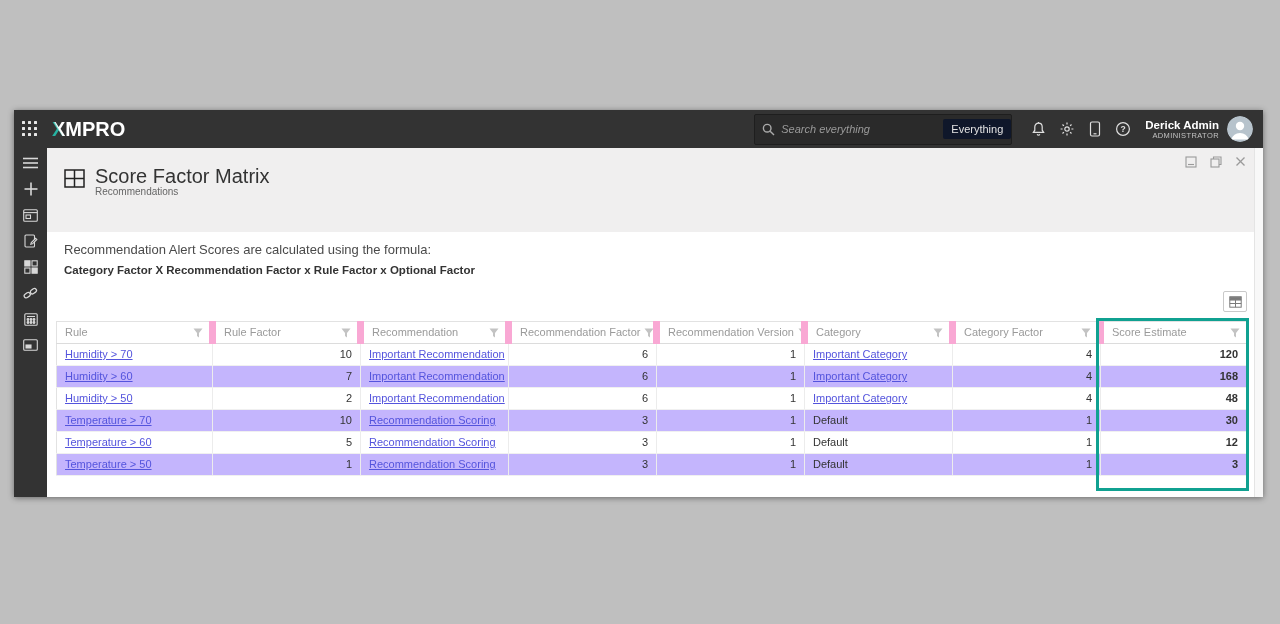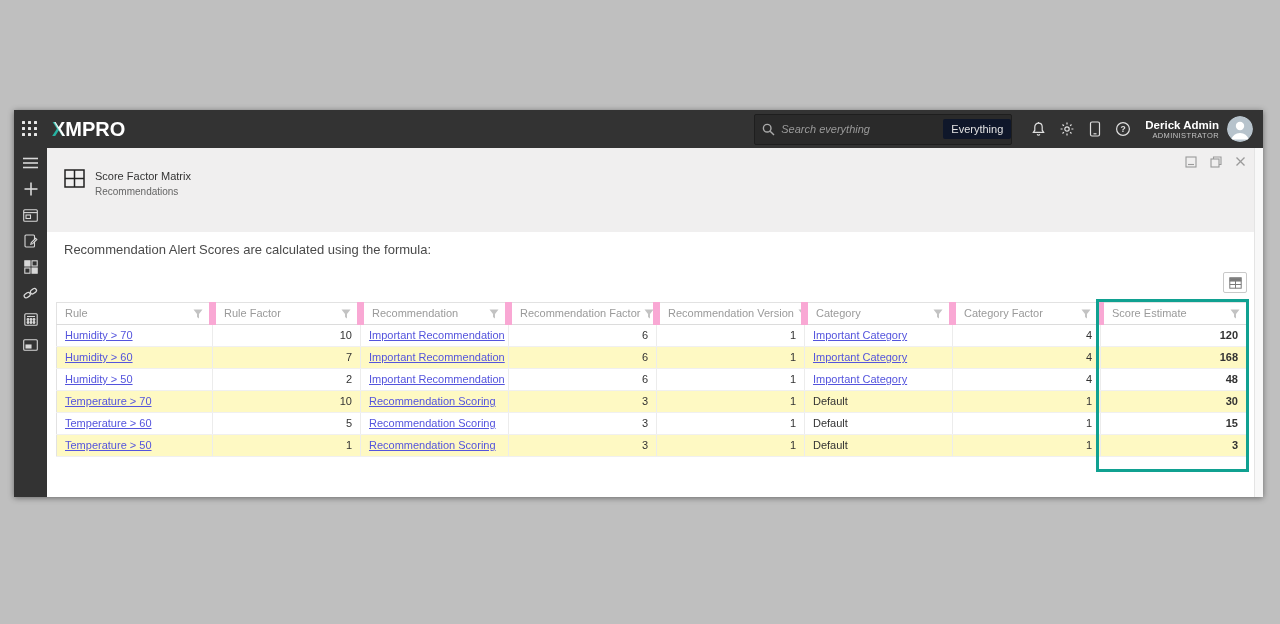--- a/index.html
+++ b/index.html
@@ -65,21 +65,21 @@
   .scroll-track {
     position:absolute; top:0; right:0; width:9px; height:100%;
     background:#f8f8f8; border-left:1px solid #e4e4e4; z-index:5;
   }
   .content-header { height:84px; background:#f0efef; position:relative; flex:0 0 auto; }
   .win-controls { position:absolute; top:7px; right:16px; display:flex; gap:12px; }
   .win-ctl { width:13px; height:13px; cursor:pointer; display:flex; align-items:center; justify-content:center; }
   .title-block { display:flex; align-items:flex-start; padding:20px 0 0 17px; }
   .title-icon { margin-top:1px; }
   .title-texts { margin-left:10px; }
-  .page-title { font-size:11px; color:#333333; line-height:17px; }
+  .page-title { font-size:20px; color:#333333; line-height:17px; }
   .page-subtitle { font-size:10px; color:#666666; line-height:12px; margin-top:1px; }
   .panel { flex:1; background:#ffffff; position:relative; }
   .desc { margin:10px 0 0 17px; font-size:13px; color:#4a4a4a; }
   .formula { margin:7px 0 0 17px; font-size:11.5px; color:#333333; font-weight:bold; }
   .export-row { display:flex; justify-content:flex-end; margin:15px 16px 0 0; }
   .export-btn {
     width:24px; height:21px; background:#ffffff; border:1px solid #c9c9c9;
     border-radius:2px; display:flex; align-items:center; justify-content:center; cursor:pointer;
   }
   
@@ -92,21 +92,21 @@
     border-right:7px solid #f9a8d4; border-bottom:1px solid #dcdcdc;
     cursor:pointer; white-space:nowrap; overflow:hidden;
   }
   table.grid th .th-inner { display:flex; align-items:center; justify-content:space-between; }
   table.grid td {
     font-size:11px; color:#333333; padding:0 8px; height:22px; line-height:21px;
     border-right:1px solid #ececec; border-bottom:1px solid #f0f0f0;
     white-space:nowrap; overflow:hidden;
   }
   table.grid th:last-child, table.grid td:last-child { border-right:none; }
-  tr.alt td { background:#fef9c3;margin-left:24px; }
+  tr.alt td { background:#c4b5fd;margin-left:24px; }
   td.num { text-align:right; }
   td.score { text-align:right; font-weight:bold; }
   a.cell-link { color:#5454dd; text-decoration:underline; cursor:pointer; }
   .hl-box {
     position:absolute; left:1040px; top:-3px; width:153px; height:173px;
     border:3px solid #10a191; pointer-events:none; z-index:4;
   }
   .funnel { flex:0 0 auto; margin-left:4px; }
 </style>
 </head>
@@ -274,20 +274,21 @@
           </svg>
           <div class="title-texts">
             <div class="page-title">Score Factor Matrix</div>
             <div class="page-subtitle">Recommendations</div>
           </div>
         </div>
       </div>
 
       <div class="panel">
         <div class="desc">Recommendation Alert Scores are calculated using the formula:</div>
+        <div class="formula">Category Factor X Recommendation Factor x Rule Factor x Optional Factor</div>
 
         <div class="export-row">
           <div class="export-btn">
             <svg width="13" height="12" viewBox="0 0 13 12" fill="none" stroke="#7a7a7a" stroke-width="1">
               <rect x="0.8" y="0.8" width="11.4" height="10.4"></rect>
                 <line x1="0.8" y1="4" x2="12.2" y2="4"></line>
                 <line x1="0.8" y1="7.5" x2="12.2" y2="7.5"></line>
                 <line x1="6.5" y1="4" x2="6.5" y2="11.2"></line>
               <rect x="1.2" y="1.2" width="10.6" height="2.4" fill="#7a7a7a"></rect>
             </svg>
@@ -416,21 +417,21 @@
               <td class="score">30</td>
             </tr>
             <tr>
               <td><a class="cell-link">Temperature &gt; 60</a></td>
               <td class="num">5</td>
               <td><a class="cell-link">Recommendation Scoring</a></td>
               <td class="num">3</td>
               <td class="num">1</td>
               <td>Default</td>
               <td class="num">1</td>
-              <td class="score">15</td>
+              <td class="score">12</td>
             </tr>
             <tr class="alt">
               <td><a class="cell-link">Temperature &gt; 50</a></td>
               <td class="num">1</td>
               <td><a class="cell-link">Recommendation Scoring</a></td>
               <td class="num">3</td>
               <td class="num">1</td>
               <td>Default</td>
               <td class="num">1</td>
               <td class="score">3</td>

